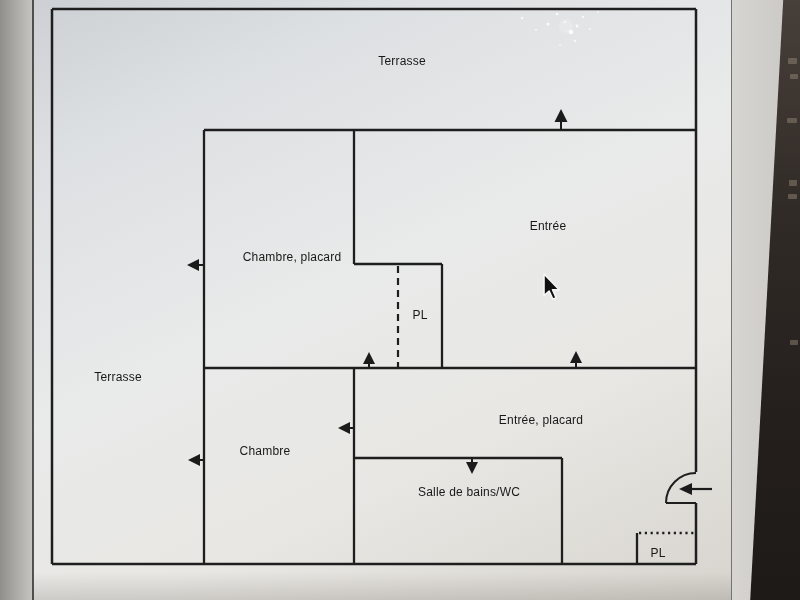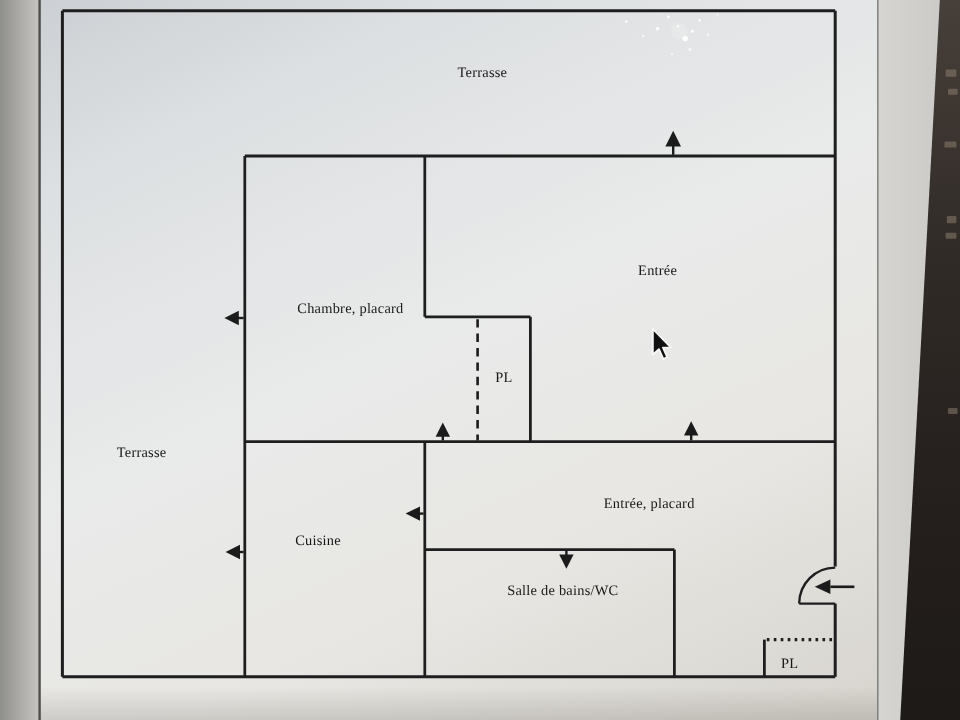--- a/index.html
+++ b/index.html
@@ -1,21 +1,21 @@
 <!DOCTYPE html>
 <html><head>
 <meta charset="utf-8">
 <style>
   html,body { margin:0; padding:0; }
   body {
     width:800px; height:600px; overflow:hidden; position:relative;
     font-family:"Liberation Sans", sans-serif;
     background:#b5b5b2;
   }
-  .screen { position:absolute; inset:0;font-family:Liberation Serif, serif; }
+  .screen { position:absolute; inset:0; }
 
   
   .page {
     position:absolute; left:33px; top:0; width:698px; height:600px;
     background:linear-gradient(155deg,#ccd0d4 0%,#dde0e2 18%,#e9eaea 46%,#e8e7e3 70%,#d7d4ce 100%);
   }
   .page-vignette {
     position:absolute; left:0; bottom:0; width:100%; height:28px;
     background:linear-gradient(rgba(0,0,0,0), rgba(62,56,48,.16));
     pointer-events:none;
@@ -154,21 +154,21 @@
     <g transform="translate(544,274)">
       <path d="M0 0 L0 21.5 L5.1 17 L8.8 25.2 L12.1 23.7 L8.5 15.7 L15.2 15.7 Z" fill="#111111" stroke="#f7f7f7" stroke-width="1.6" stroke-linejoin="round"></path>
     </g>
   </svg>
 
   <div class="lbl" style="left:402px; top:61px">Terrasse</div>
   <div class="lbl" style="left:118px; top:377px">Terrasse</div>
   <div class="lbl" style="left:292px; top:257px">Chambre, placard</div>
   <div class="lbl" style="left:420px; top:315px">PL</div>
   <div class="lbl" style="left:548px; top:226px">Entrée</div>
-  <div class="lbl" style="left:265px; top:451px">Cuisine</div>
+  <div class="lbl" style="left:265px; top:451px">Chambre</div>
   <div class="lbl" style="left:541px; top:420px">Entrée, placard</div>
   <div class="lbl" style="left:469px; top:492px">Salle de bains/WC</div>
   <div class="lbl" style="left:658px; top:553px">PL</div>
 
   <div class="left-strip"></div>
   <div class="page-edge-left"></div>
   <div class="right-zone"></div>
   <div class="page-edge-right"></div>
   <div class="bezel">
     <div class="artifact" style="left:48px; top:58px;  width:9px; height:6px"></div>

